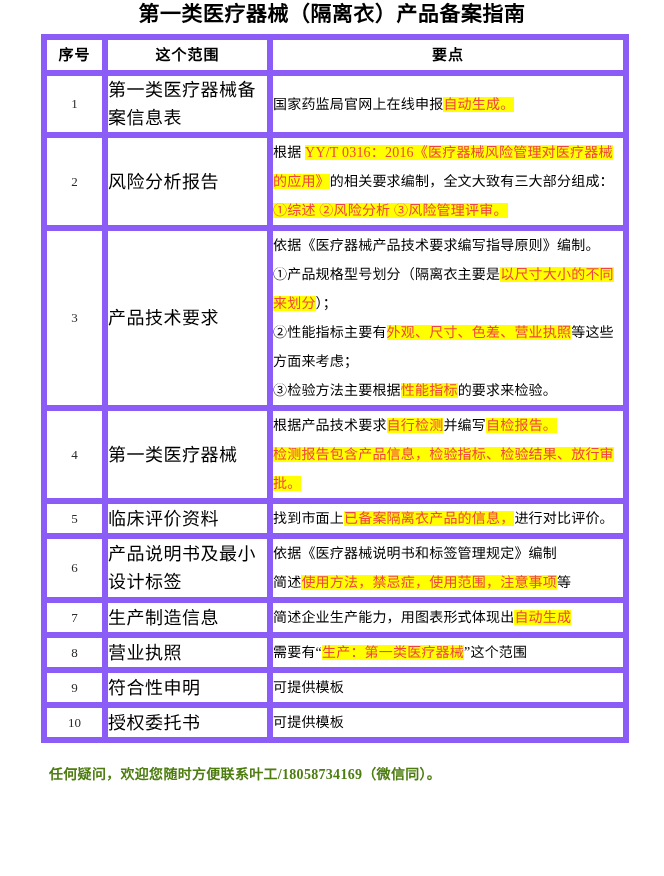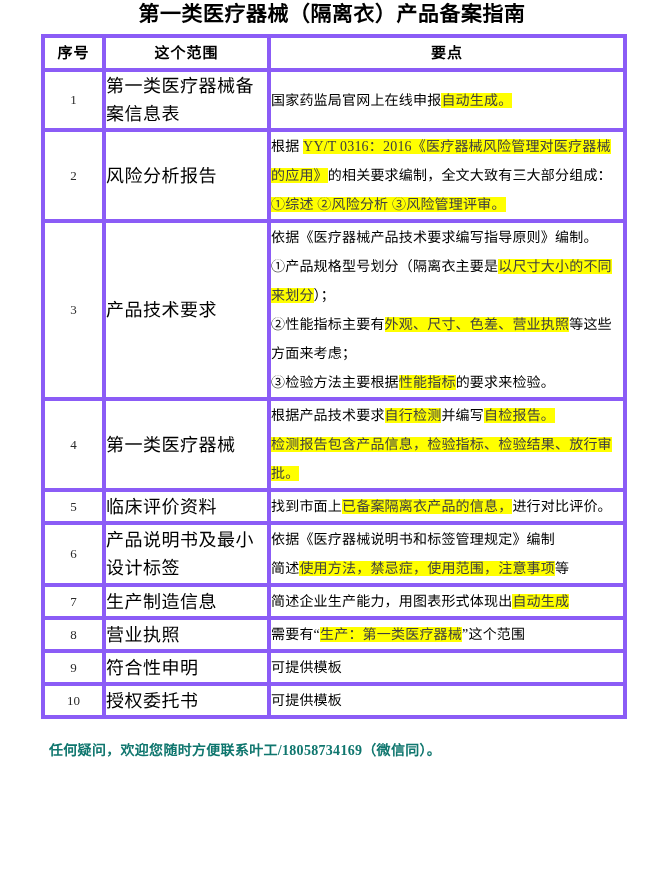--- a/index.html
+++ b/index.html
@@ -37,21 +37,21 @@
     width: 582px;
   }
   table.guide {
     width: 582px;
     border-collapse: collapse;
     table-layout: fixed;
     background: #fff;
   }
   table.guide th,
   table.guide td {
-    border: 4px solid #8b5cf6;
+    border: 6px solid #8b5cf6;
     vertical-align: middle;
     padding: 0;
     background: #fff;
   }
   col.c-no    { width: 61px; }
   col.c-mat   { width: 165px; }
   col.c-point { width: 356px; }
 
   thead th {
     text-align: center;
@@ -78,33 +78,33 @@
     line-height: 29px;
     padding: 4px 6px 4px 8px;
     letter-spacing: 0.2px;
   }
   td.point p,
   td.mat p {
     margin: 0;
   }
   mark.hl {
     background: #ffff00;
-    color: #404040;
+    color: #ef4444;
     padding: 0;
     font-family: Liberation Serif, serif;
   }
   .footer-note {
     margin: 0 auto;
     width: 582px;
     padding-top: 20px;
     font-size: 14px;
     font-weight: bold;
     line-height: 24px;
     letter-spacing: 0.3px;
-    color: #0f766e;
+    color: #4d7c0f;
     text-align: left;
     padding-left: 8px;
     box-sizing: border-box;
   }
 </style>
 </head>
 <body>
 
 <div class="page">
 

